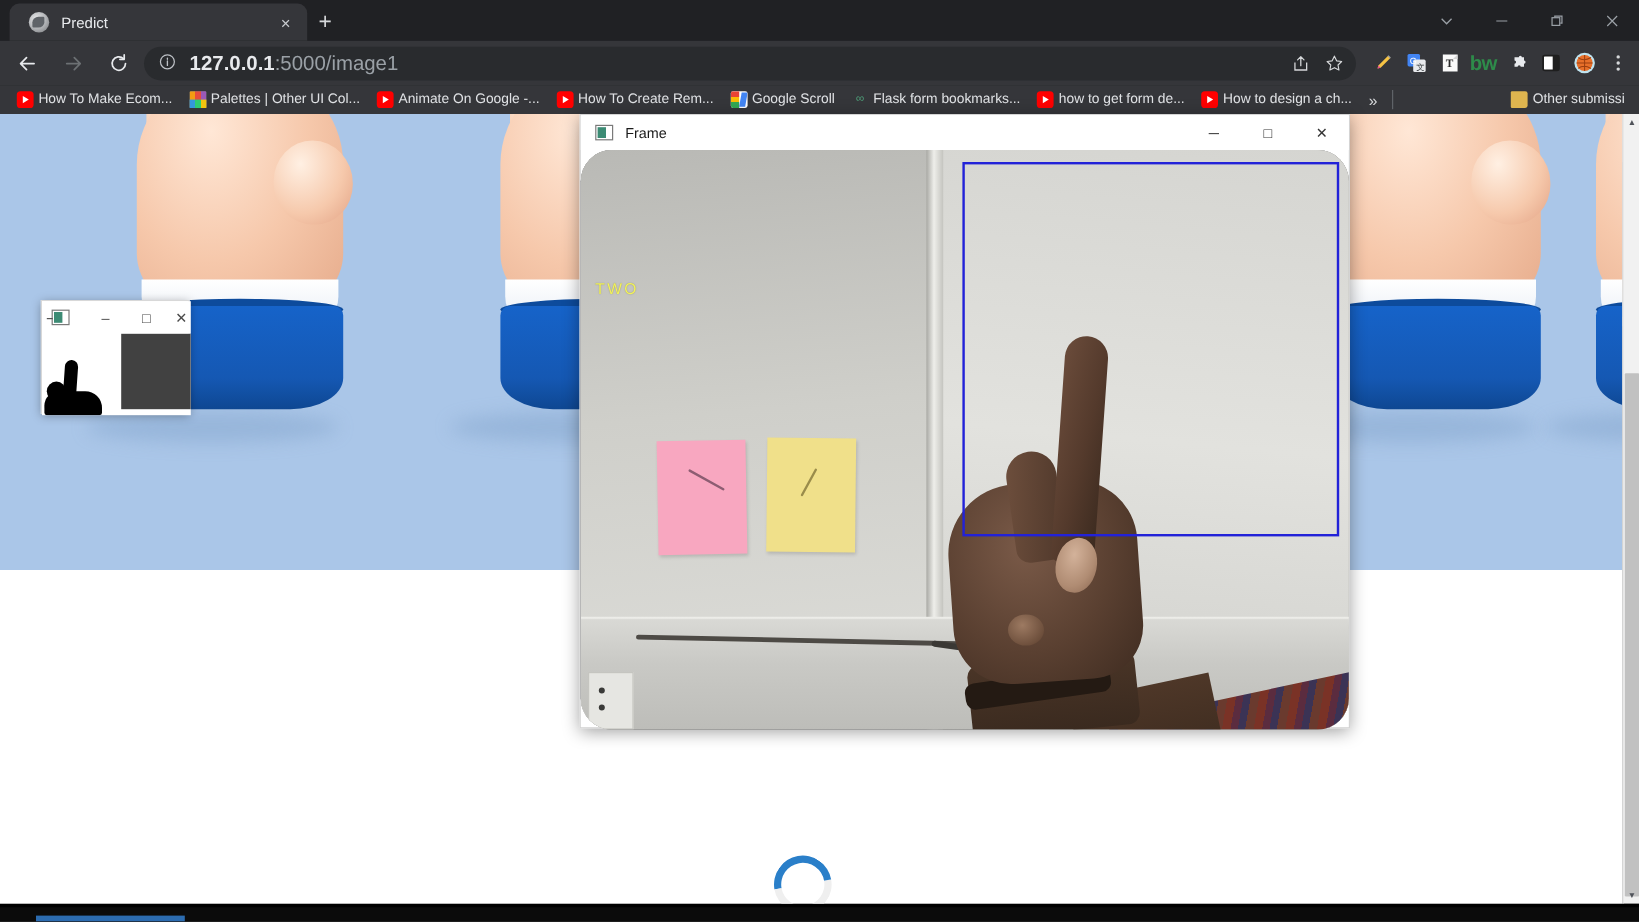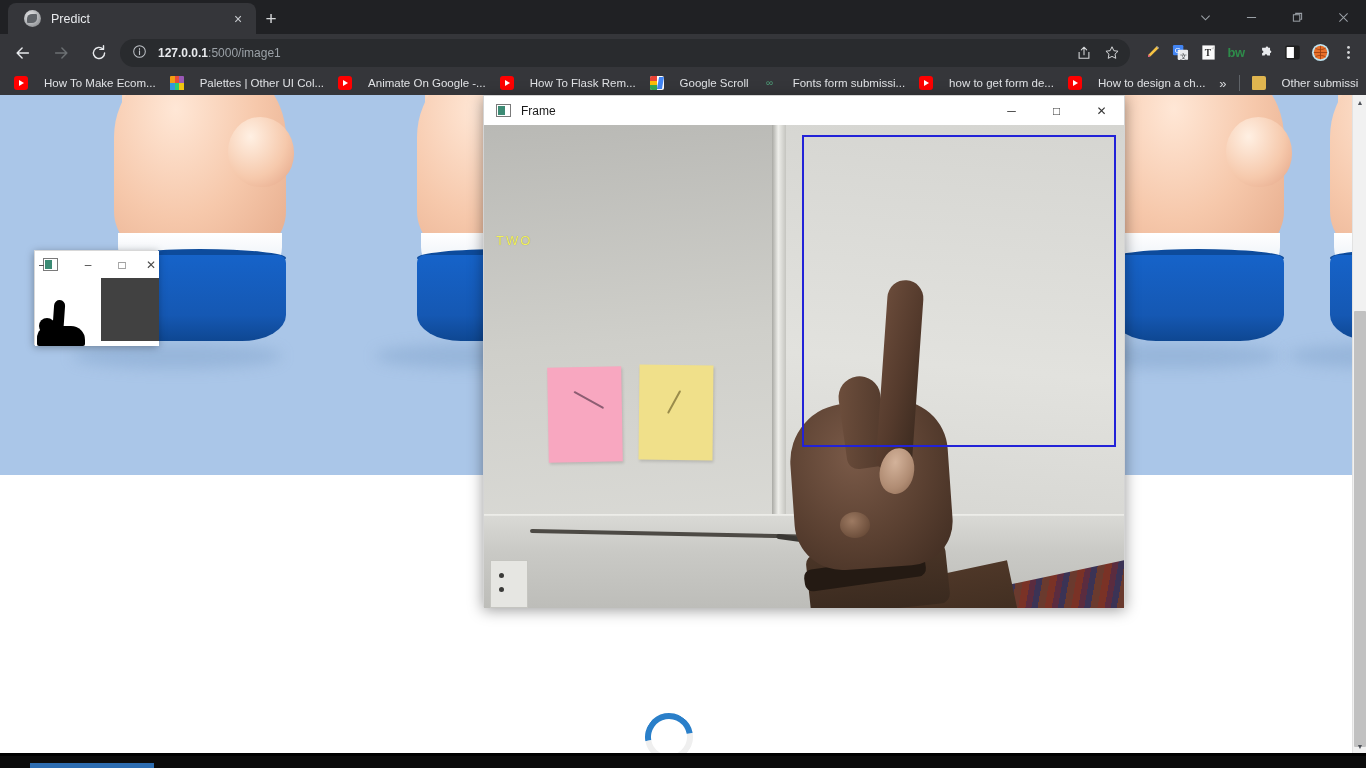--- a/index.html
+++ b/index.html
@@ -74,21 +74,21 @@
   .nav-btn.disabled { color: #6c7073; }
   .omnibox {
     position: relative; flex: 1 1 auto; height: 28px; margin: 0 8px 0 6px;
     background: #292b2e; border-radius: 14px;
     display: flex; align-items: center; padding: 0 8px; cursor: text;
   }
   .info-icon {
     width: 18px; height: 18px; flex: 0 0 auto; margin: 0 8px 0 4px;
     color: #bdc1c6;
   }
-  .url-text { font-size: 12px; color: #9aa0a6; white-space: nowrap; }
+  .url-text { font-size: 17px; color: #9aa0a6; white-space: nowrap; }
   .url-host { color: #e8eaed; font-weight: 700; }
   .omni-right {
     position: absolute; right: 4px; top: 0; height: 28px;
     display: flex; align-items: center;
   }
   .omni-icon, .ext-icon {
     width: 28px; height: 28px; display: flex; align-items: center;
     justify-content: center; cursor: pointer; flex: 0 0 auto; color: #d6d8da;
   }
   .ext-strip { display: flex; align-items: center; padding-right: 4px; }
@@ -97,21 +97,21 @@
   .bookmarks {
     position: absolute; left: 0; top: 71px; width: 1366px; height: 24px;
     background: #35363a; display: flex; align-items: center; padding-left: 8px;
     overflow: hidden;
   }
   .bm {
     display: flex; align-items: center; height: 20px; padding: 0 6px;
     margin-right: 2px; border-radius: 4px; cursor: pointer; flex: 0 0 auto;
   }
   .bm-label {
-    color: #e0e2e5; font-size: 11.5px; margin-left: 16px; white-space: nowrap;
+    color: #e0e2e5; font-size: 11.5px; margin-left: 4px; white-space: nowrap;
   }
   .bm-ico { width: 14px; height: 14px; flex: 0 0 auto; position: relative; }
   .ico-yt {
     background: #ff0000; border-radius: 3px;
   }
   .ico-yt::after {
     content: ""; position: absolute; left: 5px; top: 3.5px;
     border-left: 5px solid #fff; border-top: 3.5px solid transparent;
     border-bottom: 3.5px solid transparent;
   }
@@ -314,21 +314,21 @@
   .fw-title {
     font-size: 12px; color: #1a1a1a; margin-left: 10px; flex: 1 1 auto;
   }
   .fw-btn {
     width: 45px; height: 29px; display: flex; align-items: center;
     justify-content: center; color: #333; font-size: 12px; cursor: pointer;
     flex: 0 0 auto;
   }
   .frame-body {
     position: absolute; left: 0; top: 29px; width: 100%; height: 483px;
-    background: #2b2b2b; overflow: hidden;
+    background: #2b2b2b; overflow: hidden; border-radius: 26px;
   }
   .video {
     position: absolute; left: 0; top: 0; width: 642px; height: 483px;
     background: #c8c8c4; overflow: hidden;
   }
   
   .wall-left {
     position: absolute; left: 0; top: 0; width: 298px; height: 483px;
     background: linear-gradient(175deg,#b9b9b5 0%, #cfcfca 45%, #dedeDA 100%);
   }
@@ -556,21 +556,21 @@
             </svg>
         </span>
         <span class="ext-icon">
           <svg width="17" height="17" viewBox="0 0 18 18">
               <rect x="2.5" y="1.5" width="13" height="15" fill="#fafafa"></rect>
               <path d="M15.5 1.5v4h-4z" fill="#d5d5d5"></path>
               <text x="5" y="12.5" font-size="10" font-weight="bold" fill="#2b2b2b" font-family="Liberation Serif, serif">T</text>
             </svg>
         </span>
         <span class="ext-icon">
-          <span style="color:#2e8b4a;font-size:13px;font-weight:700;letter-spacing:-.5px;">bw</span>
+          <span style="color:#2e8b4a;font-size:17px;font-weight:700;letter-spacing:-.5px;">bw</span>
         </span>
         <span class="ext-icon">
           <svg width="17" height="17" viewBox="0 0 18 18">
               <path d="M7 2h1.6a1.3 1.3 0 1 1 2.6 0H13v2.8a1.3 1.3 0 1 1 0 2.6V10h-2.8a1.3 1.3 0 1 0-2.6 0H5V7.4a1.3 1.3 0 1 0 0-2.6V2z" fill="#e8eaed" transform="translate(1.2,1.8) scale(1.05)"></path>
             </svg>
         </span>
         <span class="ext-icon">
           <svg width="17" height="17" viewBox="0 0 18 18">
               <rect x="2" y="2.5" width="14" height="13" rx="1.4" fill="#ffffff" stroke="#1f1f1f" stroke-width="1.6"></rect>
               <rect x="10.5" y="2.5" width="5.5" height="13" fill="#1f1f1f"></rect>
@@ -601,29 +601,29 @@
       <div class="bm">
         <span class="bm-ico ico-palette"></span>
         <span class="bm-label">Palettes | Other UI Col...</span>
       </div>
       <div class="bm">
         <span class="bm-ico ico-yt"></span>
         <span class="bm-label">Animate On Google -...</span>
       </div>
       <div class="bm">
         <span class="bm-ico ico-yt"></span>
-        <span class="bm-label">How To Flask Rem...</span>
+        <span class="bm-label">How To Create Rem...</span>
       </div>
       <div class="bm">
         <span class="bm-ico ico-gfonts"></span>
         <span class="bm-label">Google Scroll</span>
       </div>
       <div class="bm">
         <span class="bm-ico ico-flask">∞</span>
-        <span class="bm-label">Fonts form submissi...</span>
+        <span class="bm-label">Flask form bookmarks...</span>
       </div>
       <div class="bm">
         <span class="bm-ico ico-yt"></span>
         <span class="bm-label">how to get form de...</span>
       </div>
       <div class="bm">
         <span class="bm-ico ico-yt"></span>
         <span class="bm-label">How to design a ch...</span>
       </div>
       <div class="bm-overflow">»</div>

